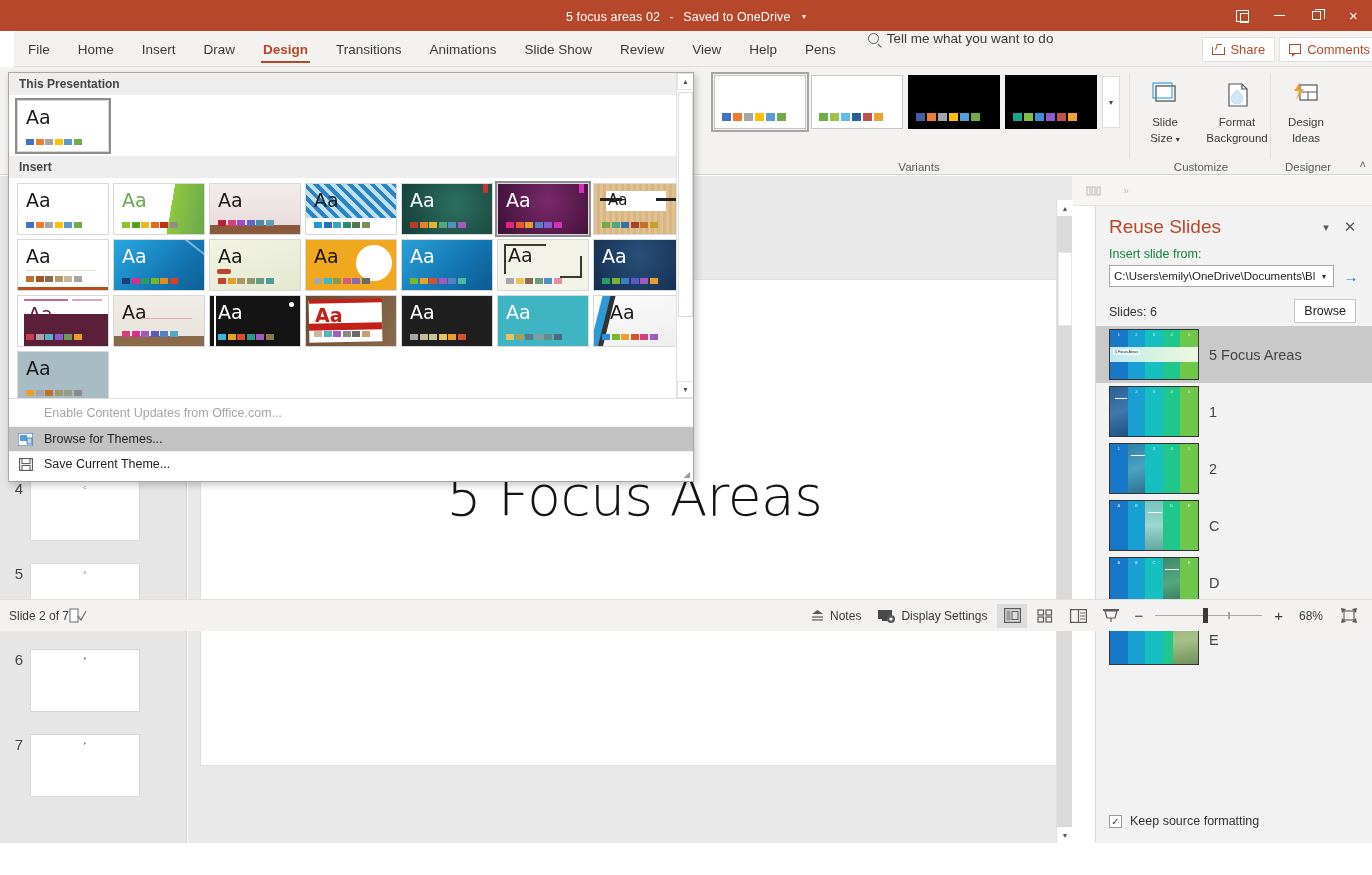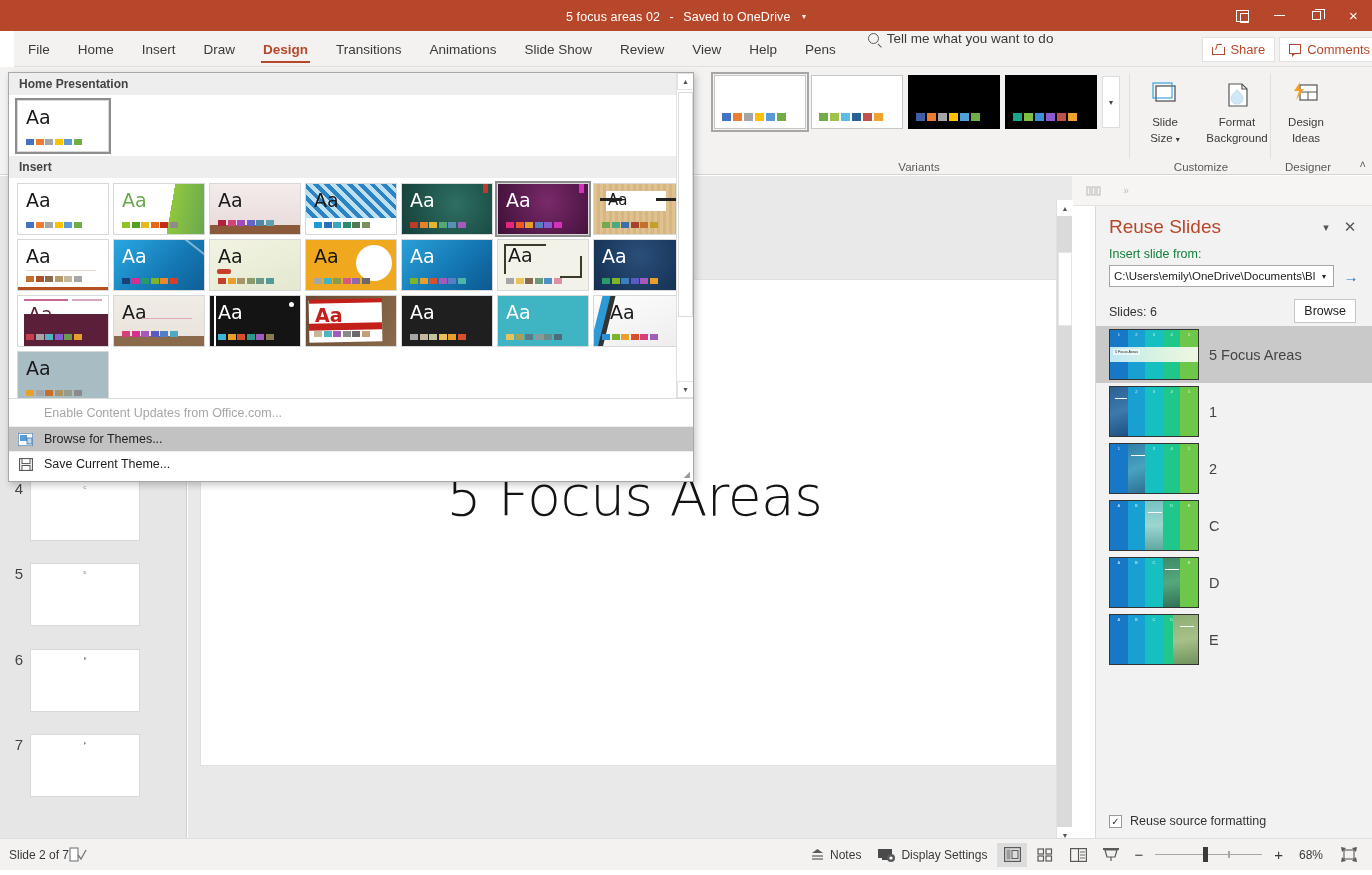--- a/index.html
+++ b/index.html
@@ -2,21 +2,21 @@
 <html><head>
 <meta charset="utf-8">
 <style>
   * { box-sizing: border-box; margin: 0; padding: 0; }
   html, body {
     width: 1372px; height: 875px;
     font-family: "Liberation Sans", sans-serif;
     background: #ffffff;
     overflow: hidden;
   }
-  #app { position: relative; width: 1372px; height: 870px; }
+  #app { position: relative; width: 1372px; height: 631px; }
 
   
   .titlebar {
     position: absolute; left: 0; top: 0; width: 1372px; height: 31px;
     background: #b7472a; color: #fff;
     display: flex; align-items: center; justify-content: center;
   }
   .title-text { font-size: 12.5px; letter-spacing: .1px; }
   .title-caret { margin-left: 7px; font-size: 8px; display: inline-block; vertical-align: 2px; }
   .win-btns { position: absolute; right: 0; top: 0; height: 31px; display: flex; }
@@ -715,28 +715,28 @@
         </span>
         <span class="slide-name">E</span>
       </div>
 
     </div>
 
     <div class="keep-row">
       <span class="chk">
         <span>✓</span>
       </span>
-      <span class="keep-label">Reuse source formatting</span>
+      <span class="keep-label">Keep source formatting</span>
     </div>
   </div>
 
   <div class="themegal">
     <div class="tg-body">
 
-      <div class="tg-section">Home Presentation</div>
+      <div class="tg-section">This Presentation</div>
       <div class="tg-grid">
         <div class="tg-item sel" style="background:#ffffff">
           <span class="tg-aa" style="color:#1a1a1a">Aa</span>
           <span class="tg-sw">
             <i style="background:#4472c4"></i>
               <i style="background:#ed7d31"></i>
               <i style="background:#a5a5a5"></i>
             <i style="background:#ffc000"></i>
               <i style="background:#5b9bd5"></i>
               <i style="background:#70ad47"></i>

